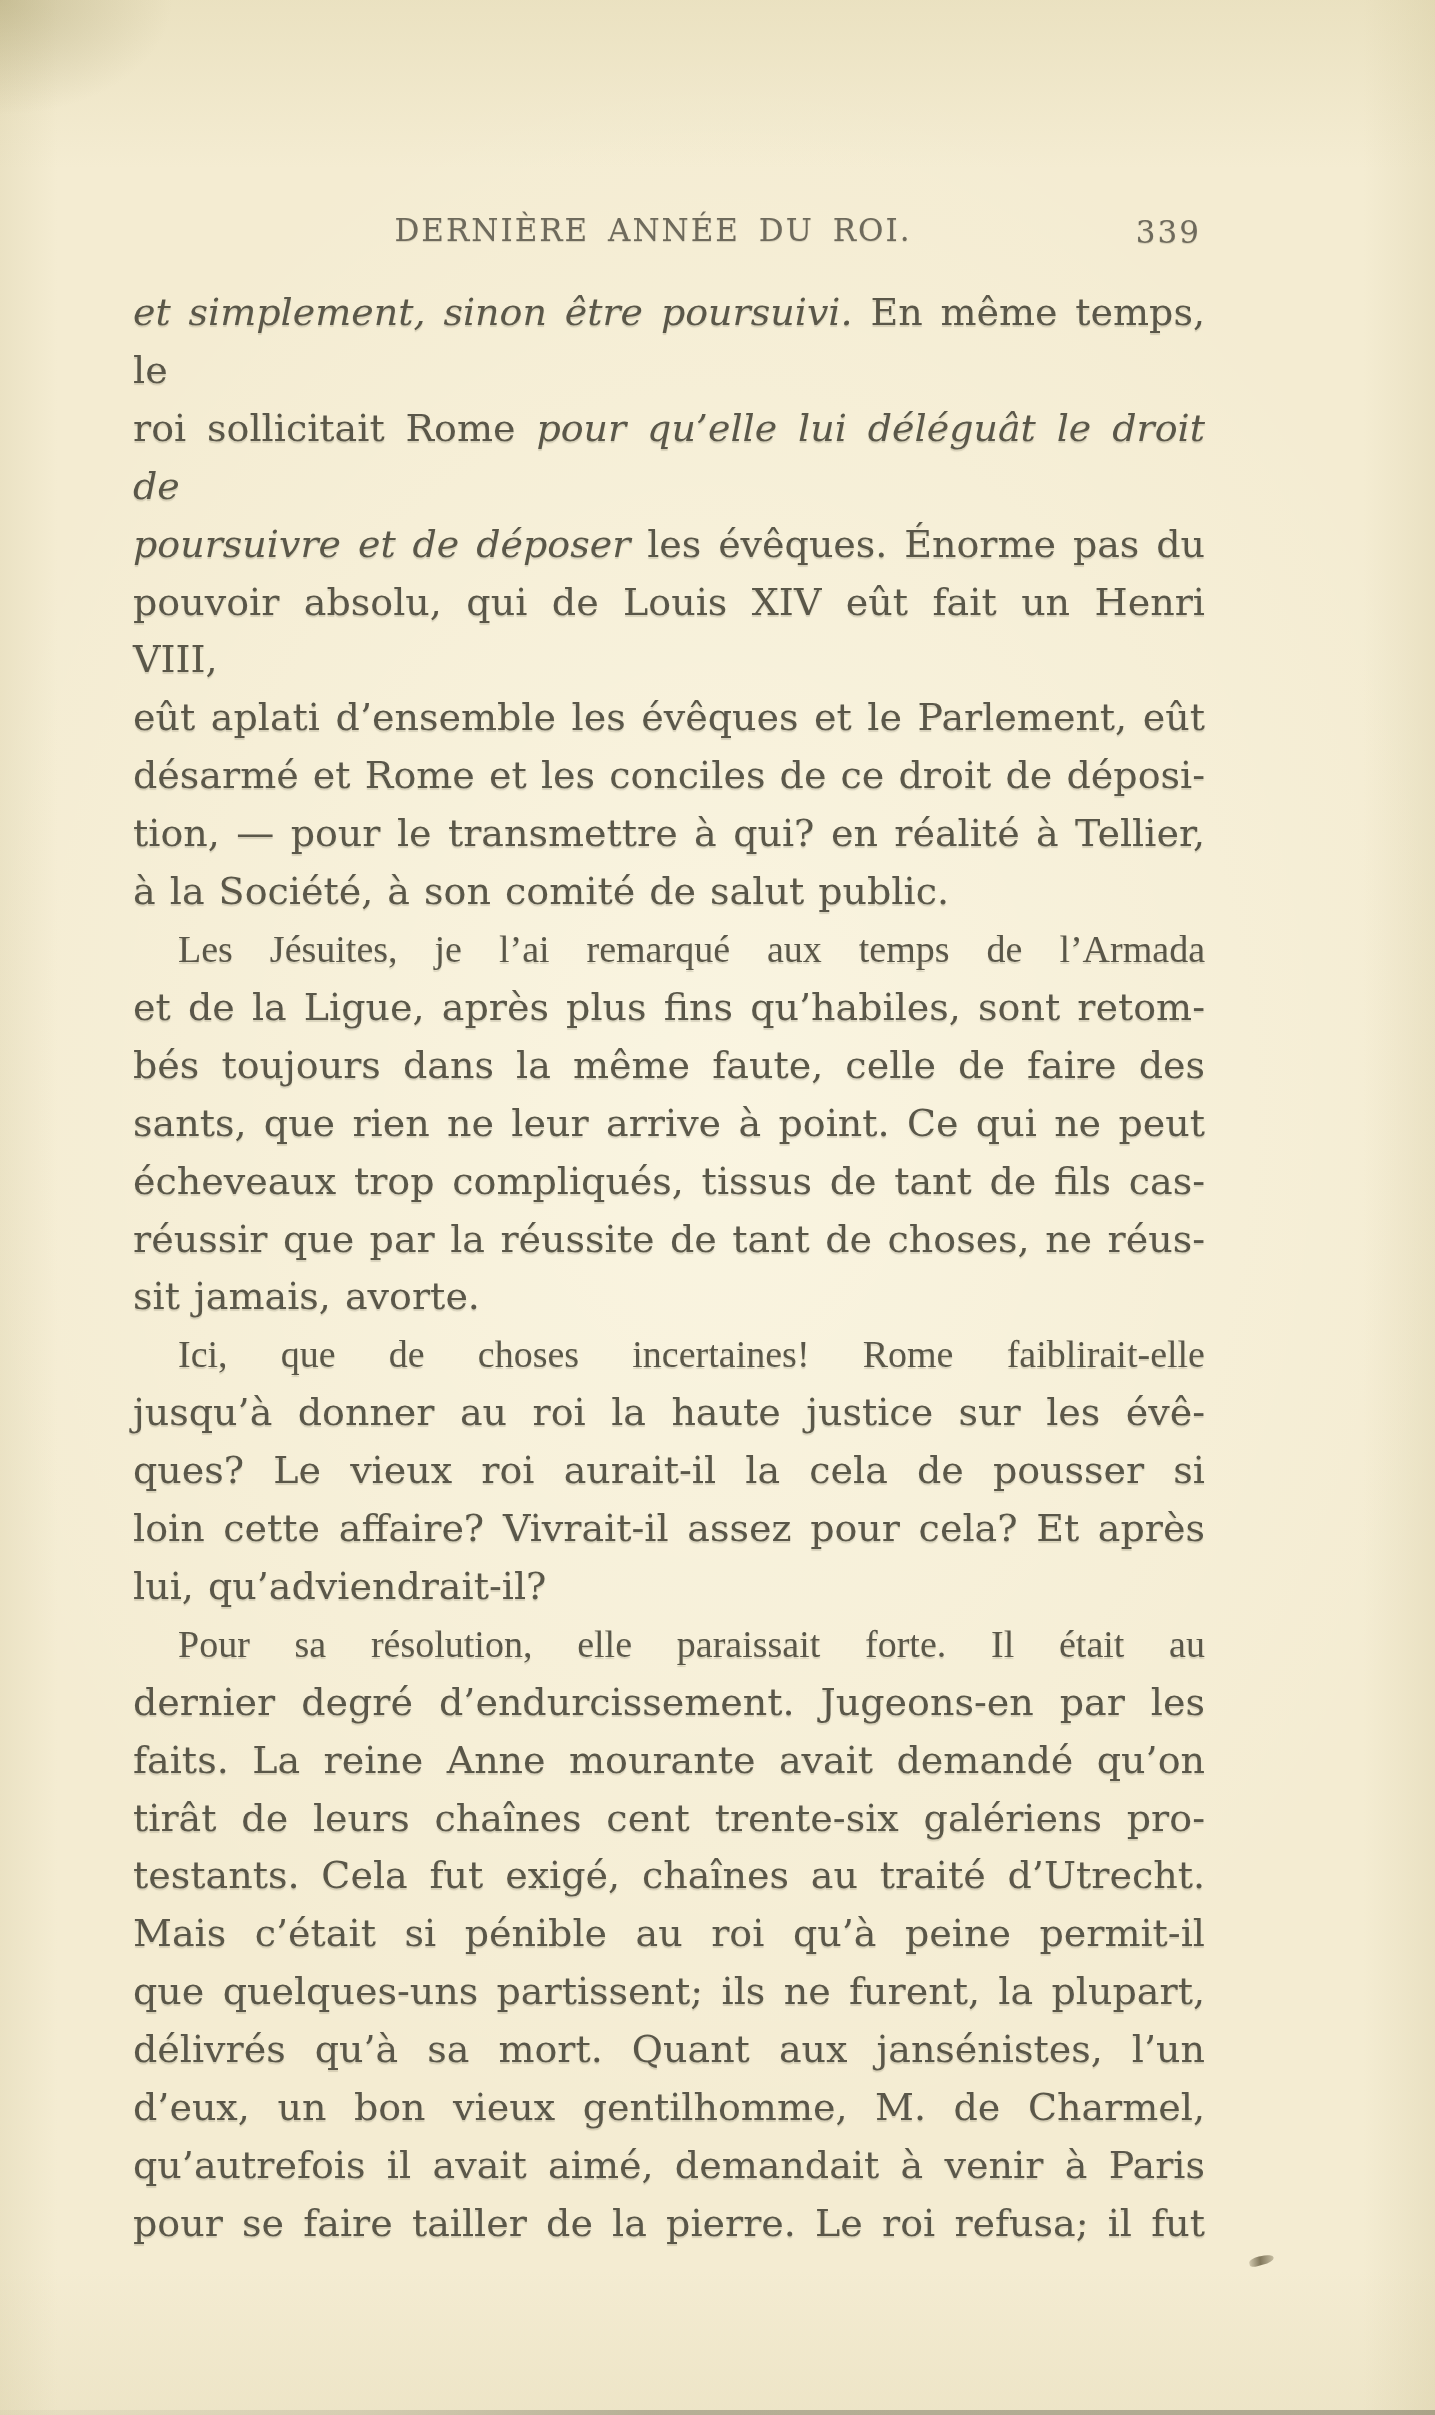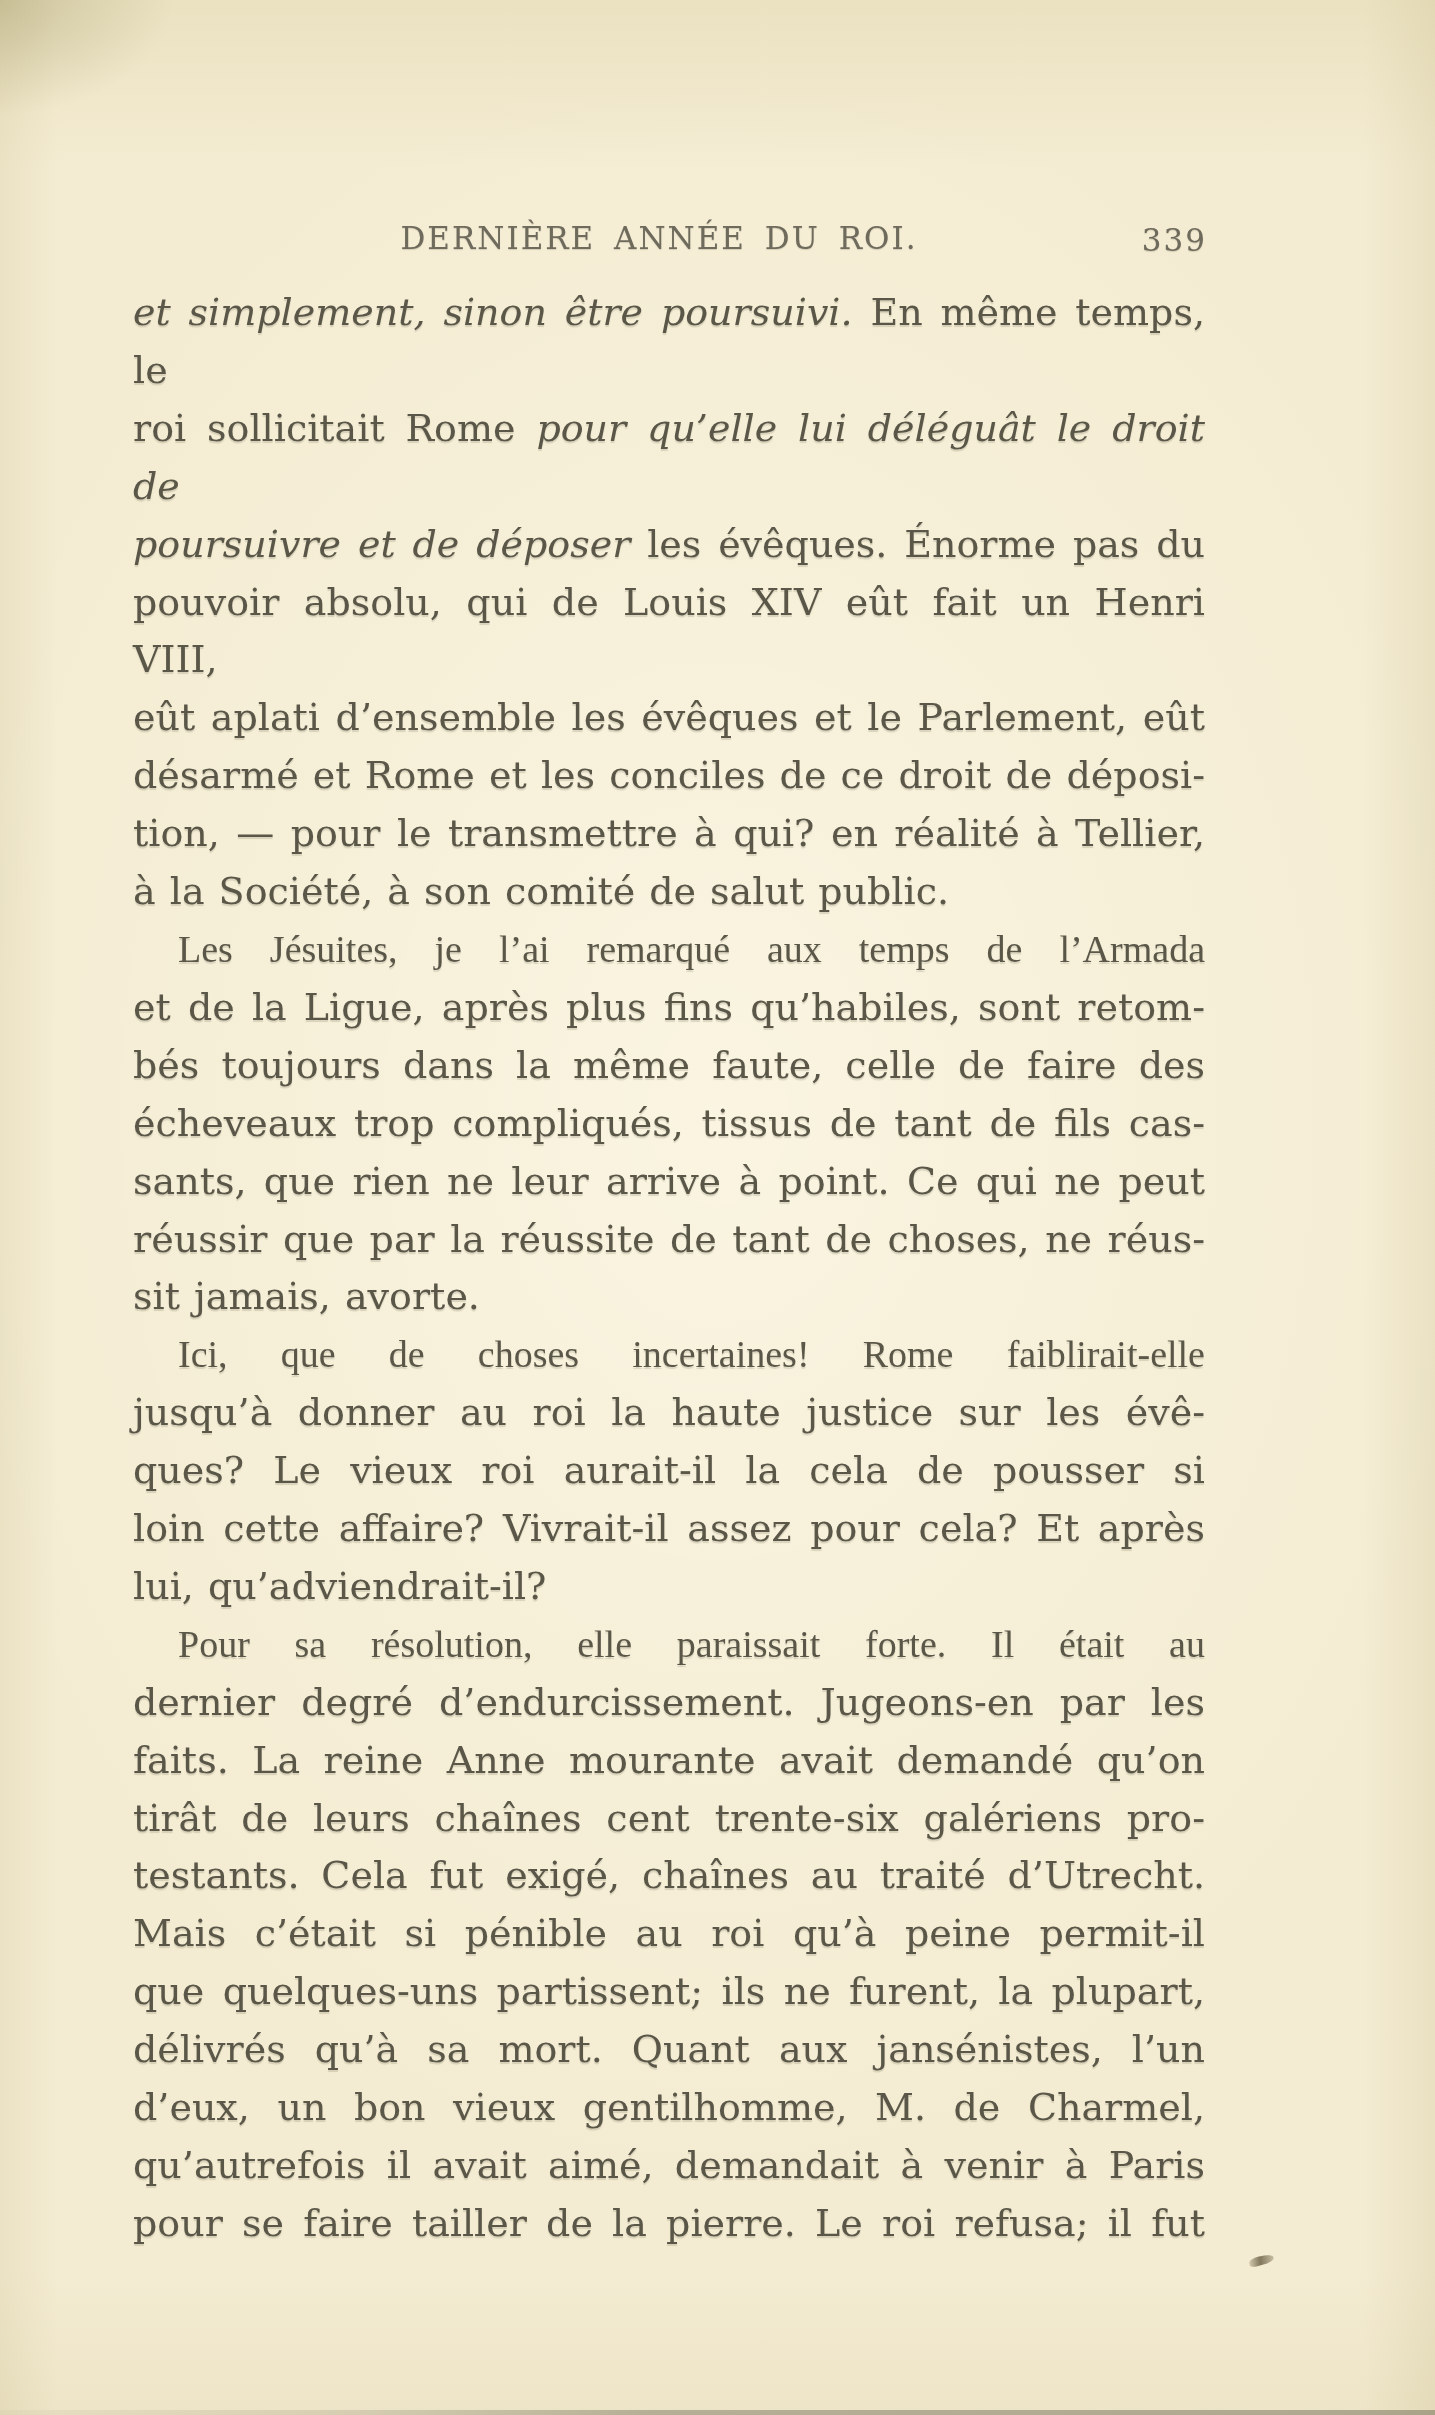--- a/index.html
+++ b/index.html
@@ -17,24 +17,23 @@
       radial-gradient(240px 160px at 0% 0%, rgba(135,125,72,0.30), rgba(135,125,72,0) 72%),
       linear-gradient(180deg, rgba(200,188,132,0.22) 0%, rgba(200,188,132,0) 7%),
       linear-gradient(90deg,  rgba(185,173,120,0.16) 0%, rgba(185,173,120,0) 4%),
       linear-gradient(270deg, rgba(185,173,120,0.18) 0%, rgba(185,173,120,0) 5%),
       linear-gradient(0deg,   rgba(195,183,130,0.14) 0%, rgba(195,183,130,0) 6%),
       radial-gradient(65% 52% at 50% 46%, rgba(255,252,238,0.55), rgba(255,252,238,0) 85%);
   }
 
   .pagehead {
     position: absolute;
-    left: 143px; top: 212px;
+    left: 137px; top: 212px;
     width: 1072px;
     color: var(--header-ink, #6e6a5c);
-    margin-top: 8px;
   }
   .running-title {
     text-align: center;
     transform: translateX(-20px);
     font-size: 31px;
     letter-spacing: 2px;
     word-spacing: 7px;
     text-shadow: 0 1px 1px rgba(110,104,82,0.25);
   }
   .page-number {
@@ -99,22 +98,22 @@
       <div class="line"><span>roi sollicitait Rome </span><span class="it">pour qu’elle lui déléguât le droit de</span></div>
       <div class="line"><span class="it">poursuivre et de déposer</span><span> les évêques. Énorme pas du</span></div>
       <div class="line"><span>pouvoir absolu, qui de Louis XIV eût fait un Henri VIII,</span></div>
       <div class="line"><span>eût aplati d’ensemble les évêques et le Parlement, eût</span></div>
       <div class="line"><span>désarmé et Rome et les conciles de ce droit de déposi-</span></div>
       <div class="line"><span>tion, — pour le transmettre à qui? en réalité à Tellier,</span></div>
       <div class="line endline"><span>à la Société, à son comité de salut public.</span></div>
       <div class="line indent"><span>Les Jésuites, je l’ai remarqué aux temps de l’Armada</span></div>
       <div class="line"><span>et de la Ligue, après plus fins qu’habiles, sont retom-</span></div>
       <div class="line"><span>bés toujours dans la même faute, celle de faire des</span></div>
+      <div class="line"><span>sants, que rien ne leur arrive à point. Ce qui ne peut</span></div>
       <div class="line"><span>écheveaux trop compliqués, tissus de tant de fils cas-</span></div>
-      <div class="line"><span>sants, que rien ne leur arrive à point. Ce qui ne peut</span></div>
       <div class="line"><span>réussir que par la réussite de tant de choses, ne réus-</span></div>
       <div class="line endline"><span>sit jamais, avorte.</span></div>
       <div class="line indent"><span>Ici, que de choses incertaines! Rome faiblirait-elle</span></div>
       <div class="line"><span>jusqu’à donner au roi la haute justice sur les évê-</span></div>
       <div class="line"><span>ques? Le vieux roi aurait-il la cela de pousser si</span></div>
       <div class="line"><span>loin cette affaire? Vivrait-il assez pour cela? Et après</span></div>
       <div class="line endline"><span>lui, qu’adviendrait-il?</span></div>
       <div class="line indent"><span>Pour sa résolution, elle paraissait forte. Il était au</span></div>
       <div class="line"><span>dernier degré d’endurcissement. Jugeons-en par les</span></div>
       <div class="line"><span>faits. La reine Anne mourante avait demandé qu’on</span></div>

